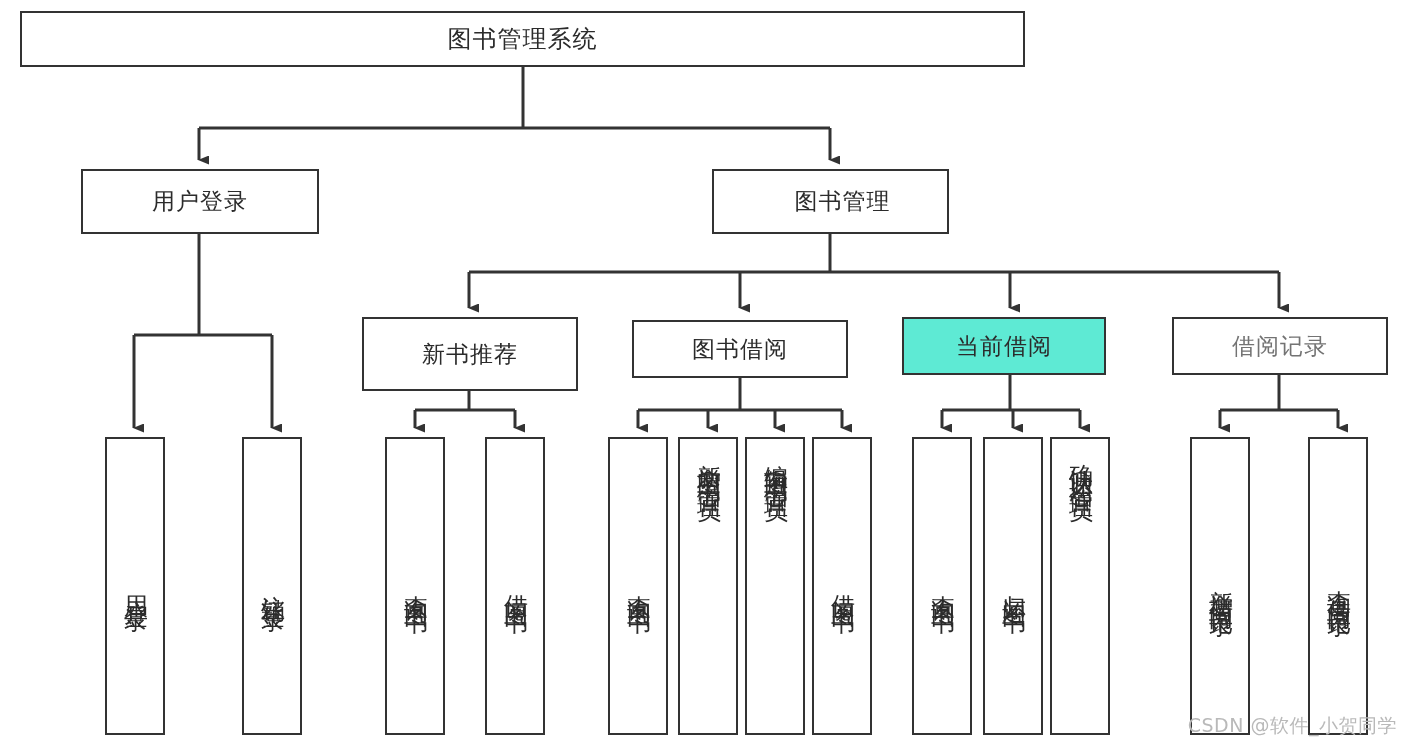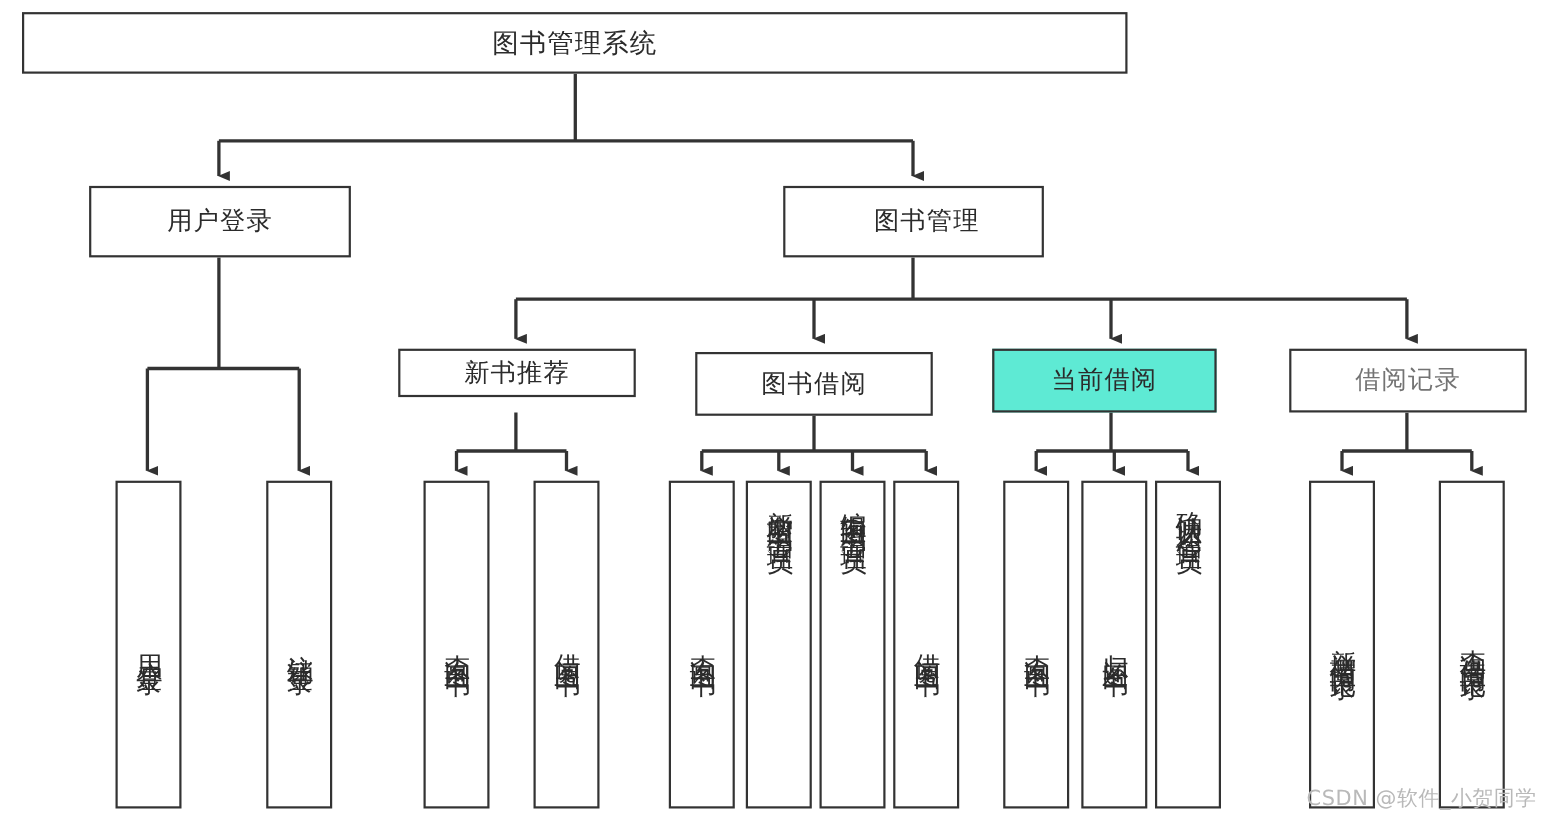--- a/index.html
+++ b/index.html
@@ -139,21 +139,21 @@
     <span class="lbl">图书管理系统</span>
   </div>
 
   <div class="node horiz" style="left: 81px; top: 169px; width: 238px; height: 65px; border-color: rgb(51, 51, 51); background: rgb(255, 255, 255); color: rgb(43, 43, 43);">
     <span class="lbl">用户登录</span>
   </div>
   <div class="node horiz" style="left: 712px; top: 169px; width: 237px; height: 65px; border-color: rgb(51, 51, 51); background: rgb(255, 255, 255); color: rgb(43, 43, 43); padding-left: 24px;">
     <span class="lbl">图书管理</span>
   </div>
 
-  <div class="node horiz" style="left: 362px; top: 317px; width: 216px; height: 44px; border-color: rgb(51, 51, 51); background: rgb(255, 255, 255); color: rgb(43, 43, 43);">
+  <div class="node horiz" style="left: 362px; top: 317px; width: 216px; height: 74px; border-color: rgb(51, 51, 51); background: rgb(255, 255, 255); color: rgb(43, 43, 43);">
     <span class="lbl">新书推荐</span>
   </div>
   <div class="node horiz" style="left: 632px; top: 320px; width: 216px; height: 58px; border-color: rgb(51, 51, 51); background: rgb(255, 255, 255); color: rgb(43, 43, 43);">
     <span class="lbl">图书借阅</span>
   </div>
   <div class="node horiz" style="left: 902px; top: 317px; width: 204px; height: 58px; border-color: rgb(51, 51, 51); background: #5eead4; color: rgb(43, 43, 43);">
     <span class="lbl">当前借阅</span>
   </div>
   <div class="node horiz" style="left: 1172px; top: 317px; width: 216px; height: 58px; border-color: rgb(51, 51, 51); background: rgb(255, 255, 255); color: #737373;">
     <span class="lbl">借阅记录</span>

